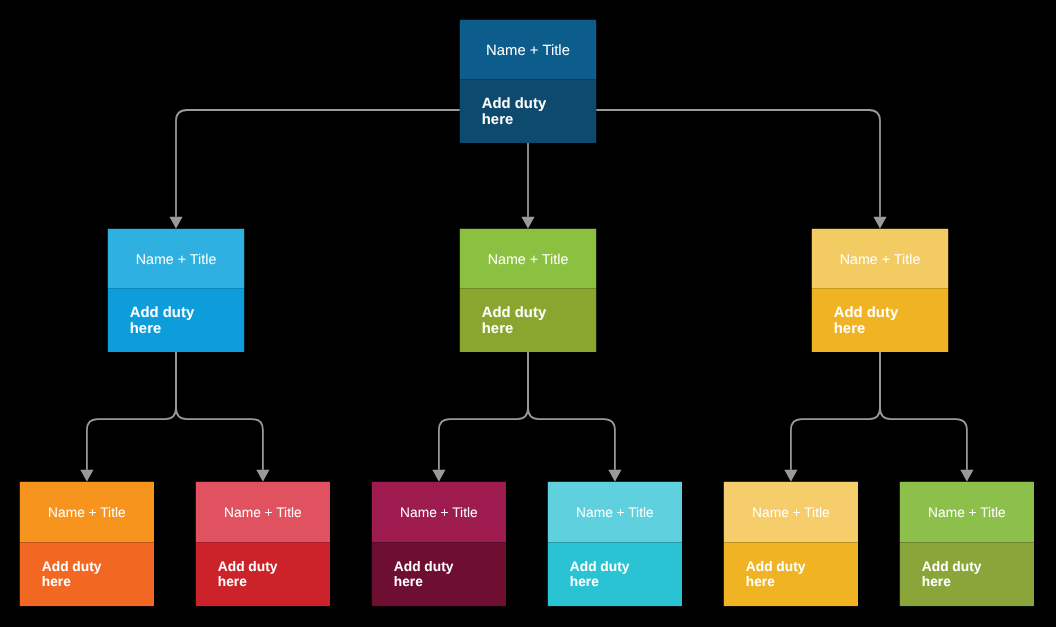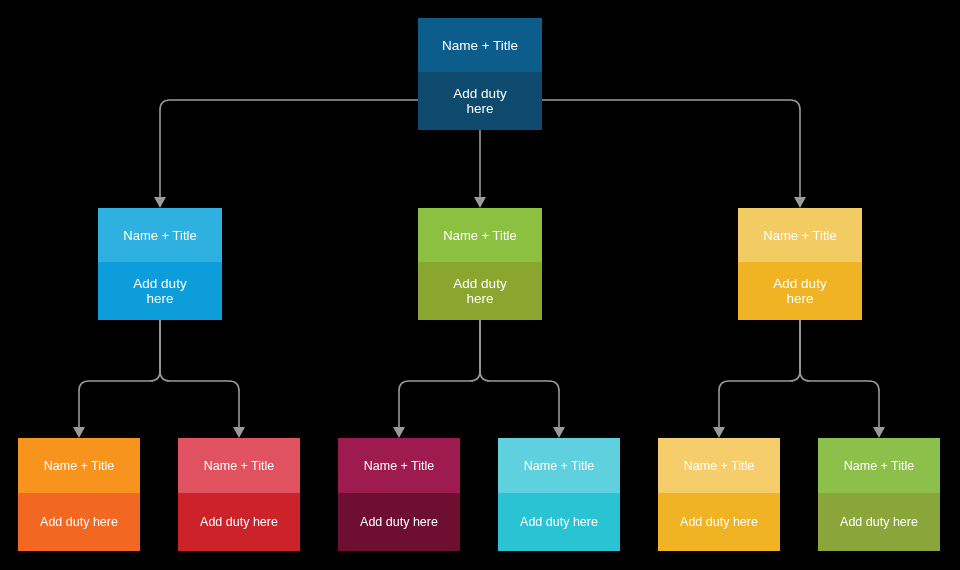--- a/index.html
+++ b/index.html
@@ -32,30 +32,30 @@
   .node-box {
     position: absolute;
     display: flex;
     flex-direction: column;
     box-sizing: border-box;
   }
   .node-header, .node-body {
     display: flex;
     align-items: center;
     justify-content: center;
-    text-align: center;
     color: #ffffff;
     box-sizing: border-box;
     padding: 0 20px;
   }
   .node-header {
     font-size: 13px;
   }
   .node-body {
     font-size: 13.5px;
+    font-weight: bold;
   }
   .lvl0 .node-header { font-size: 13.5px; }
   .lvl0 .node-body { font-size: 13.5px; }
   .lvl2 .node-header { font-size: 12.5px; }
   .lvl2 .node-body { font-size: 12.5px; }
 </style>
 </head>
 <body>
 
 <div id="chart-root">

